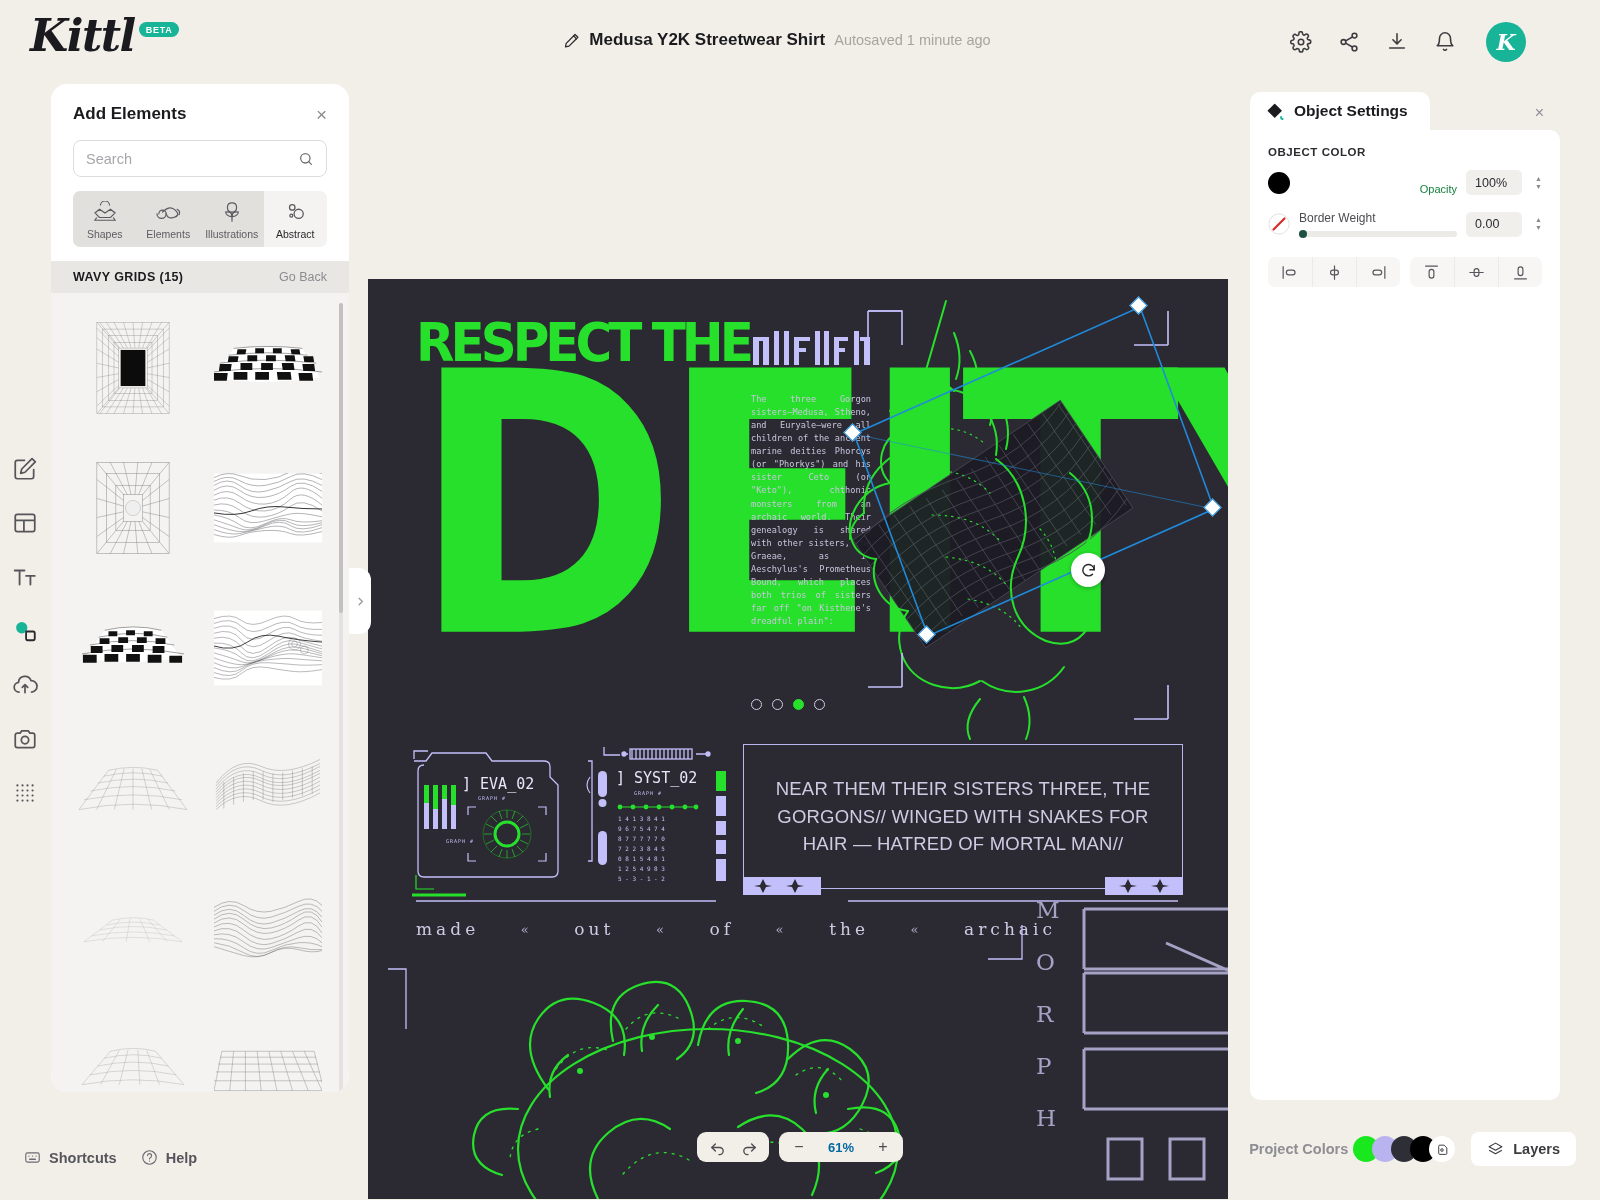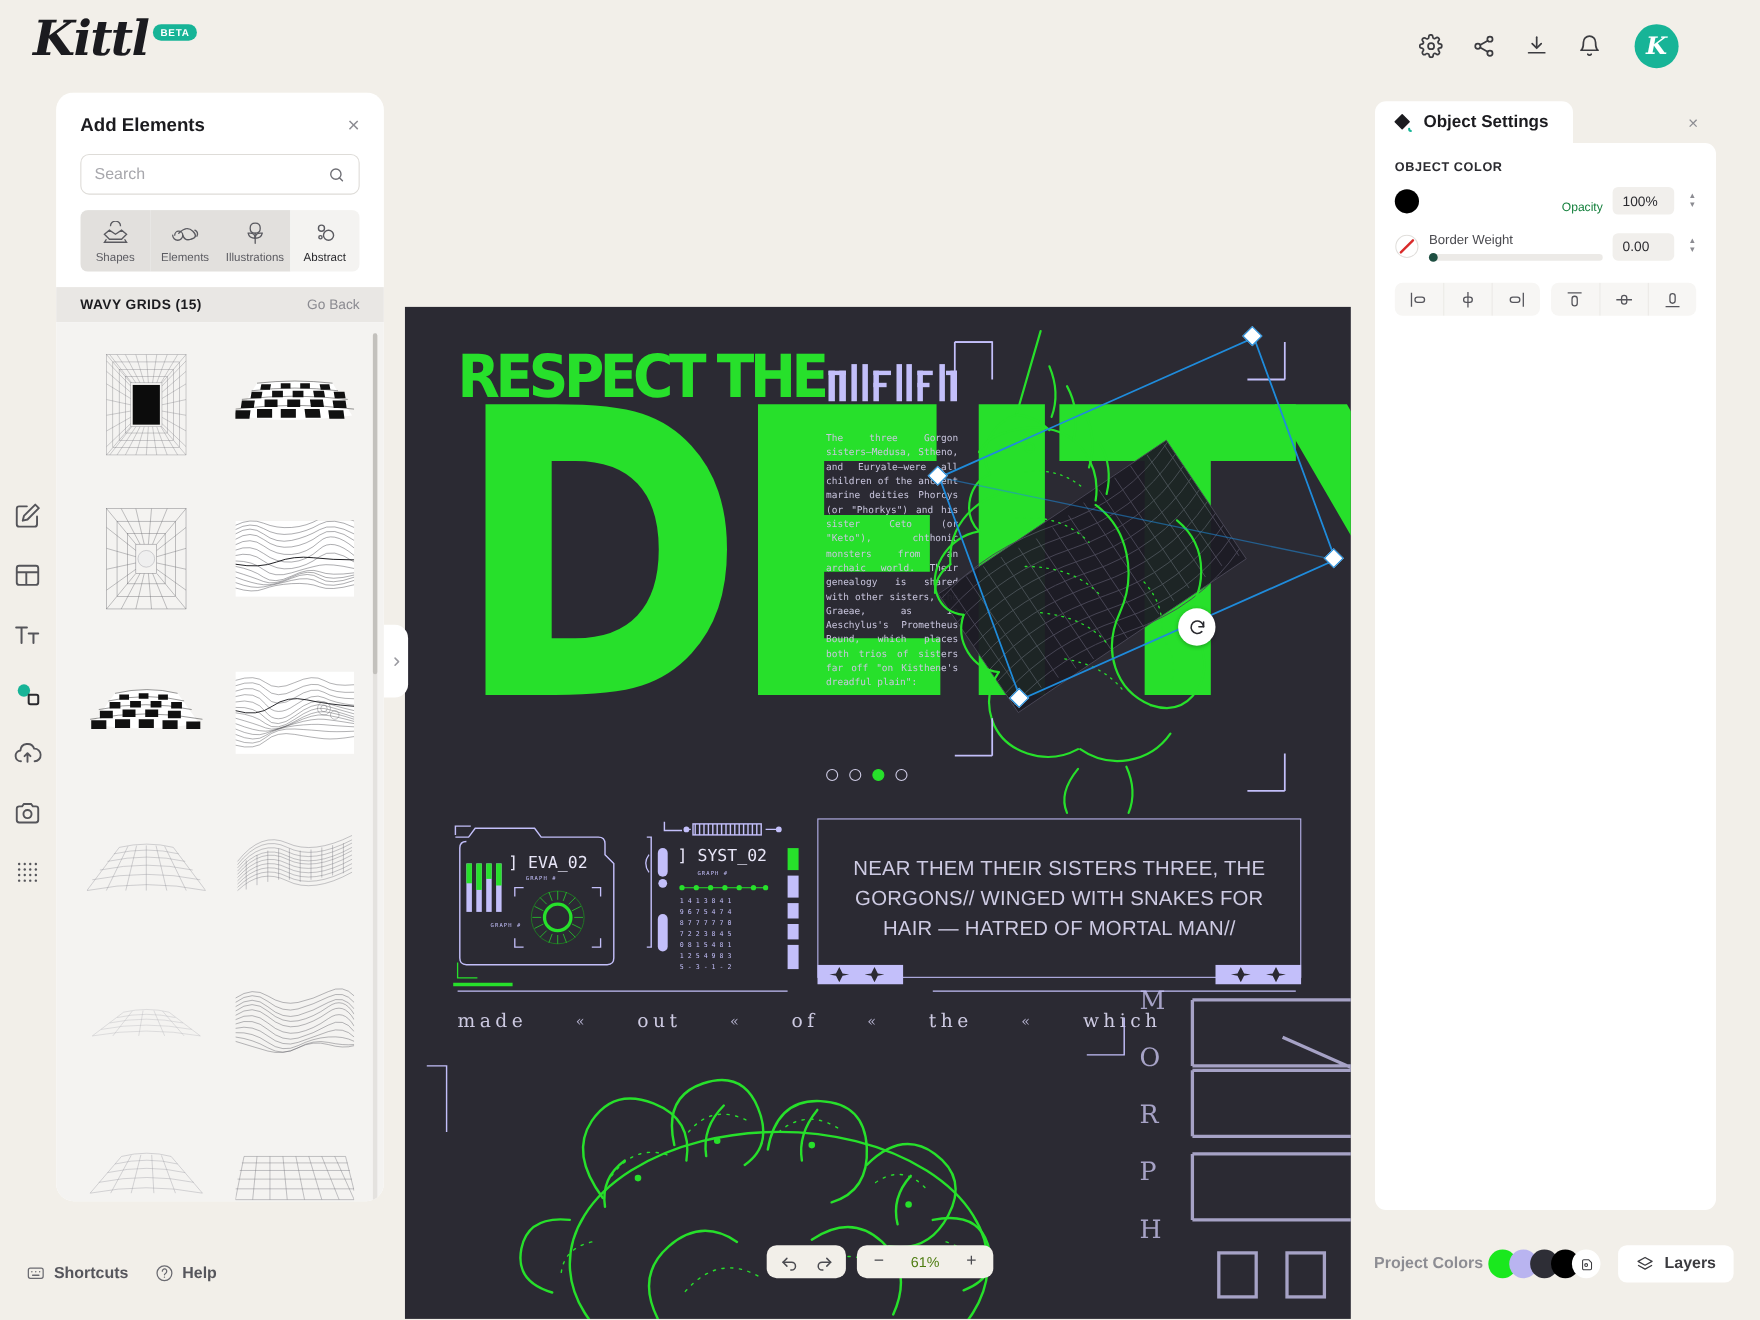--- a/index.html
+++ b/index.html
@@ -225,21 +225,21 @@
   }
   .tb-group {
     background:#f2efe9; border-radius:9px; height:30px;
     display:flex; align-items:center; padding:0 6px; gap:4px;
   }
   .tb-btn {
     width:28px; height:26px; display:flex; align-items:center;
     justify-content:center; color:#4b4b50; cursor:pointer;
     font-size:16px; border-radius:6px;
   }
-  #zoom-val { font-size:13px; color:#4d7c0f; min-width:48px; text-align:center; cursor:pointer; }
+  #zoom-val { font-size:13px; color:#0369a1; min-width:48px; text-align:center; cursor:pointer;font-weight:bold; }
 
   
   #object-panel {
     position:absolute; right:40px; top:92px; width:310px; height:1008px;
     z-index:30;
   }
   #obj-tab {
     position:absolute; left:0; top:0; width:180px; height:38px;
     background:#fff; border-radius:10px 10px 0 0;
     display:flex; align-items:center; gap:9px; padding-left:16px;
@@ -330,20 +330,28 @@
 </style>
 </head>
 <body>
 
 <div id="header">
   <div id="logo-wrap">
     <span id="logo-text">Kittl</span>
     <span id="beta-badge">BETA</span>
   </div>
 
+  <div id="doc-title-wrap">
+    <svg width="17" height="17" viewBox="0 0 24 24" fill="none" stroke="#2b2b30" stroke-width="1.8" stroke-linecap="round" stroke-linejoin="round">
+      <path d="M16.5 3.5l4 4L8 20l-5 1 1-5z"></path>
+        <path d="M14.5 5.5l4 4"></path>
+    </svg>
+    <span id="doc-title">Medusa Y2K Streetwear Shirt</span>
+    <span id="doc-autosave">Autosaved 1 minute ago</span>
+  </div>
 
   <div id="header-actions">
     <svg class="hdr-icon" viewBox="0 0 24 24" fill="none" stroke="currentColor" stroke-width="1.7">
       <circle cx="12" cy="12" r="3"></circle>
       <path d="M19.4 15a1.65 1.65 0 00.33 1.82l.06.06a2 2 0 11-2.83 2.83l-.06-.06a1.65 1.65 0 00-1.82-.33 1.65 1.65 0 00-1 1.51V21a2 2 0 11-4 0v-.09A1.65 1.65 0 008.6 19.4a1.65 1.65 0 00-1.82.33l-.06.06a2 2 0 11-2.83-2.83l.06-.06A1.65 1.65 0 004.28 15a1.65 1.65 0 00-1.51-1H2.7a2 2 0 110-4h.09a1.65 1.65 0 001.51-1 1.65 1.65 0 00-.33-1.82l-.06-.06a2 2 0 112.83-2.83l.06.06a1.65 1.65 0 001.82.33h.08a1.65 1.65 0 001-1.51V2.7a2 2 0 114 0v.09a1.65 1.65 0 001 1.51 1.65 1.65 0 001.82-.33l.06-.06a2 2 0 112.83 2.83l-.06.06a1.65 1.65 0 00-.33 1.82v.08a1.65 1.65 0 001.51 1h.09a2 2 0 110 4h-.09a1.65 1.65 0 00-1.51 1z"></path>
     </svg>
     <svg class="hdr-icon" viewBox="0 0 24 24" fill="none" stroke="currentColor" stroke-width="1.7" stroke-linecap="round">
       <circle cx="18" cy="5" r="2.6"></circle>
         <circle cx="6" cy="12" r="2.6"></circle>
         <circle cx="18" cy="19" r="2.6"></circle>
@@ -621,21 +629,21 @@
 
     <div id="art-madeout">
       <span>made</span>
       <span class="madeout-sep">«</span>
       <span>out</span>
       <span class="madeout-sep">«</span>
       <span>of</span>
       <span class="madeout-sep">«</span>
       <span>the</span>
       <span class="madeout-sep">«</span>
-      <span>which</span>
+      <span>archaic</span>
     </div>
 
     <svg style="position:absolute;left:40px;top:670px;" width="600" height="250" viewBox="0 0 600 250">
       <g stroke="#27e02b" stroke-width="2.2" fill="none" stroke-linecap="round">
         <ellipse cx="300" cy="200" rx="190" ry="120"></ellipse>
         <path d="M140 140 q-30 -40 -10 -70 q20 -30 56 -16 q36 14 30 52"></path>
         <path d="M205 92 q-10 -44 26 -56 q36 -12 50 22 q14 34 -12 52"></path>
         <path d="M290 96 q8 -46 48 -44 q40 2 42 42 q2 40 -32 50"></path>
         <path d="M380 110 q32 -32 62 -10 q30 22 12 56 q-18 34 -54 28"></path>
         <path d="M440 160 q40 -8 50 22 q10 30 -22 42"></path>

